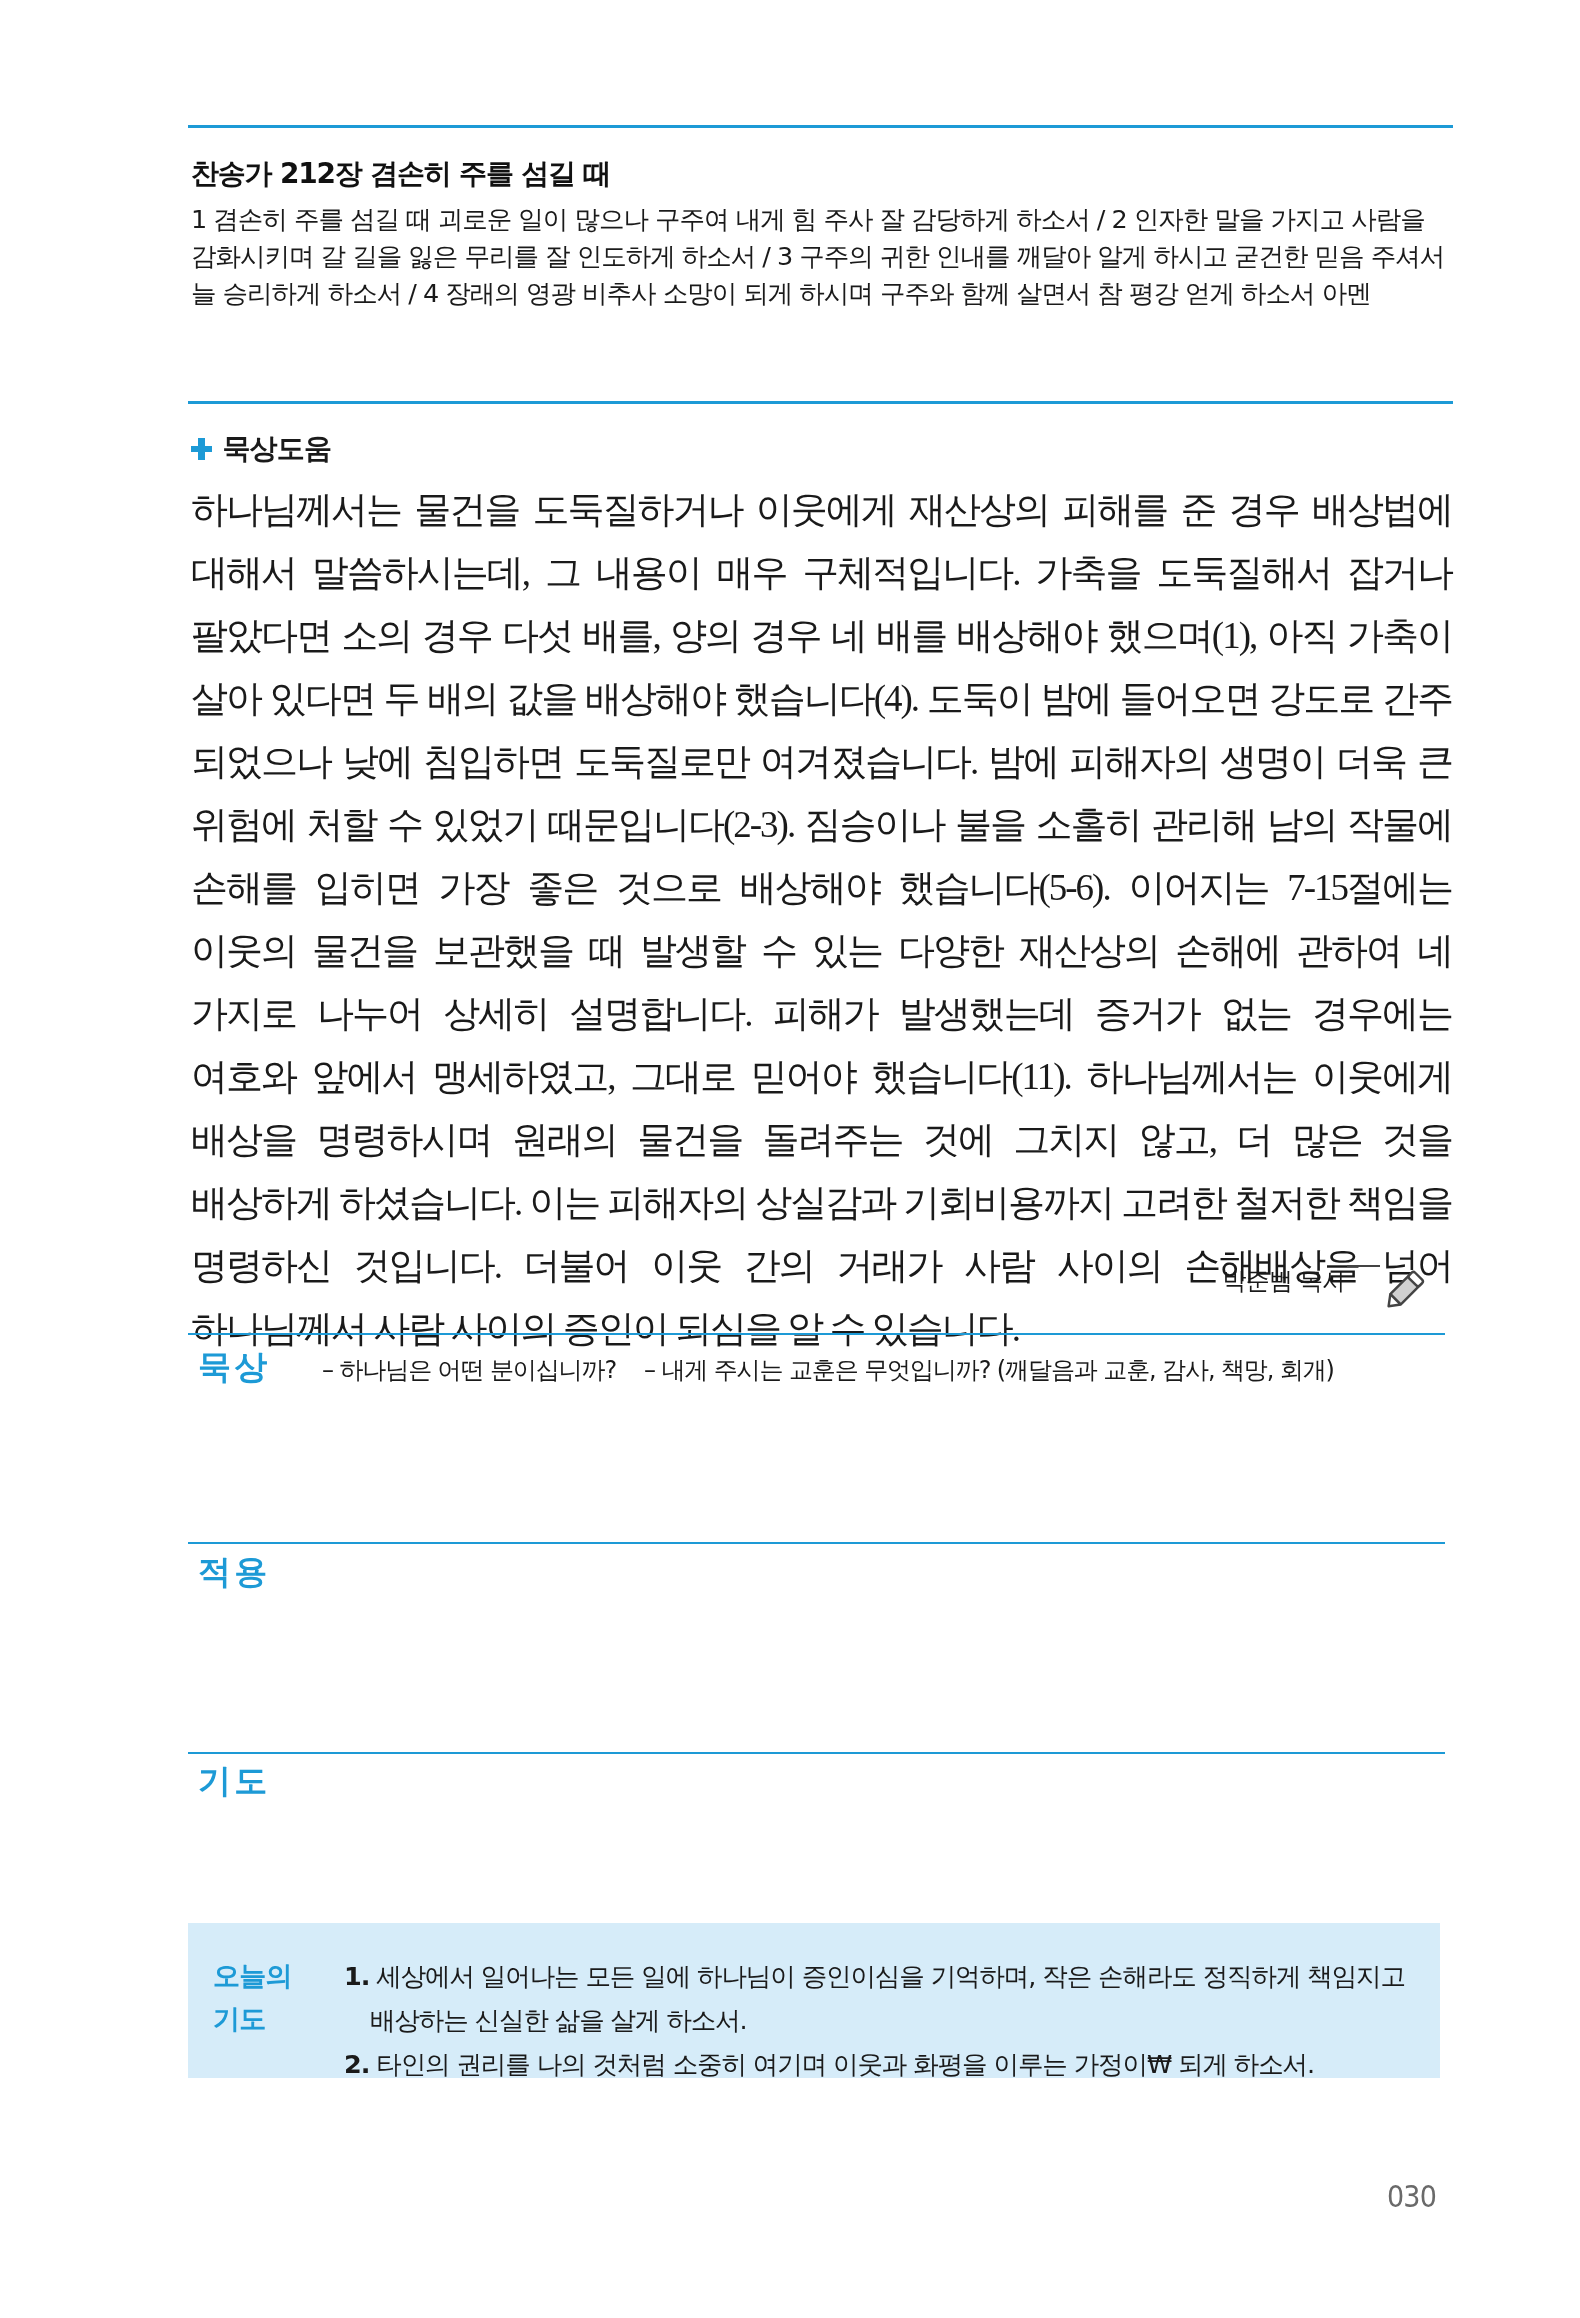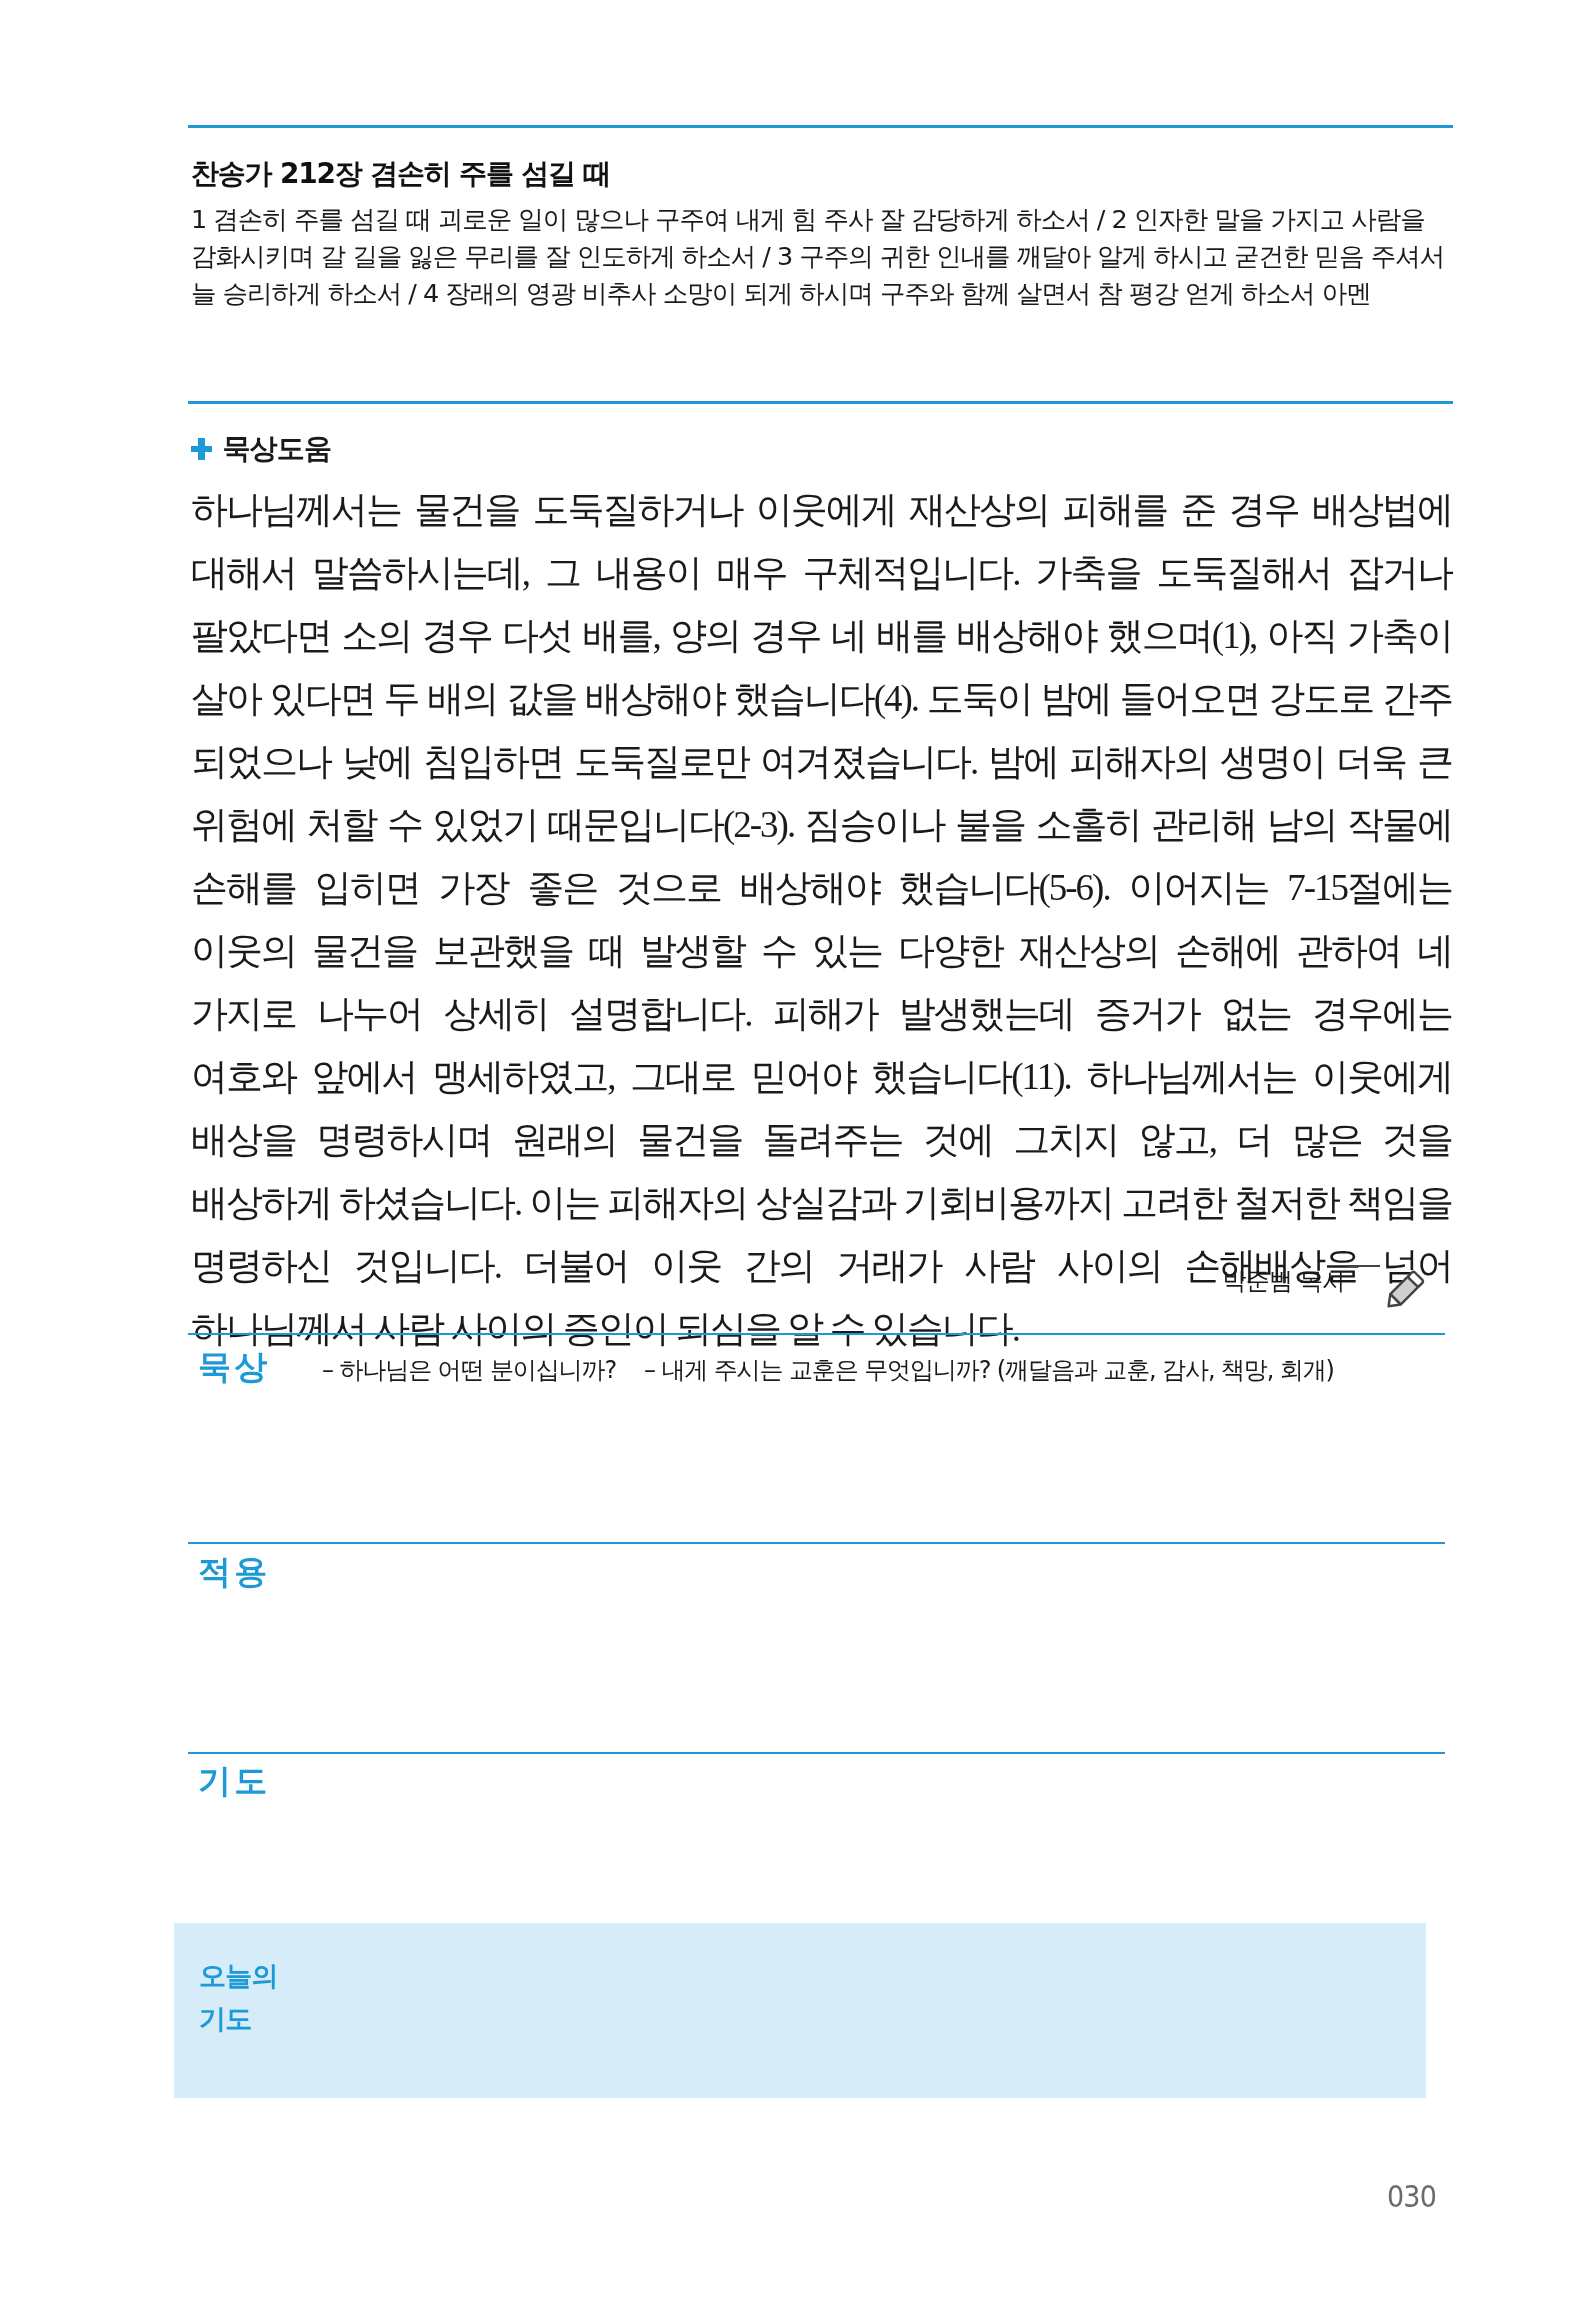--- a/index.html
+++ b/index.html
@@ -23,21 +23,21 @@
                        text-align: justify; word-break: keep-all; }
     .author { position: absolute; right: 148px; top: 1265px; display: flex; align-items: flex-start; }
     .author-name { font-size: 24px; letter-spacing: -0.8px; color: #1a1a1a; }
     .author-line { width: 33px; height: 1.6px; background: #444; margin: 0 0 5px 1.6px; }
     .pencil-icon { width: 53px; height: 49px; }
     .section-label { position: absolute; left: 198px; font-size: 33px; font-weight: bold; color: #1d9ad6;
                      letter-spacing: 3.3px; }
     .reflect-q { position: absolute; left: 290px; top: 1354px; font-size: 24px; letter-spacing: -1.1px;
                  color: #1a1a1a; margin-left: 32px; }
     .reflect-q span { margin-right: 21.4px; }
-    .prayer-box { position: absolute; left: 174px; top: 1923px; width: 1252px; height: 175px;
+    .prayer-box { position: absolute; left: 188px; top: 1923px; width: 1252px; height: 155px;
                   background: #d6ecf9; }
     .prayer-label { position: absolute; left: 25px; top: 31px; font-size: 27px; font-weight: bold;
                     color: #1d9ad6; line-height: 43px; letter-spacing: -0.8px; }
     .prayer-items { position: absolute; left: 156px; top: 31px; width: 1079px; font-size: 25.5px;
                     line-height: 44px; letter-spacing: -1.1px; color: #1a1a1a; }
     .prayer-item { padding-left: 26px; text-indent: -26px; }
     .prayer-item .num { font-weight: bold; }
     .page-number { position: absolute; right: 145px; top: 2179px; font-size: 30px; color: #6a6a6a;
                    font-family: "DejaVu Sans Condensed", "DejaVu Sans", sans-serif; letter-spacing: -0.8px; }
   </style>
@@ -83,16 +83,24 @@
 
 <div class="rule thin" style="left:188px; top:1752px; width:1257px;"></div>
 <div class="section-label" style="top:1759px;">기도</div>
 <div style="position:absolute; left:188px; top:1807px; width:1257px; height:107px;"></div>
 
 <div class="prayer-box">
   <div class="prayer-label">
     <div>오늘의</div>
     <div>기도</div>
   </div>
+  <div class="prayer-items">
+    <div class="prayer-item">
+      <span class="num">1.</span><span> 세상에서 일어나는 모든 일에 하나님이 증인이심을 기억하며, 작은 손해라도 정직하게 책임지고 배상하는 신실한 삶을 살게 하소서.</span>
+    </div>
+    <div class="prayer-item">
+      <span class="num">2.</span><span> 타인의 권리를 나의 것처럼 소중히 여기며 이웃과 화평을 이루는 가정이₩ 되게 하소서.</span>
+    </div>
+  </div>
 </div>
 
 <div class="page-number">030</div>
 
 
 </body></html>

